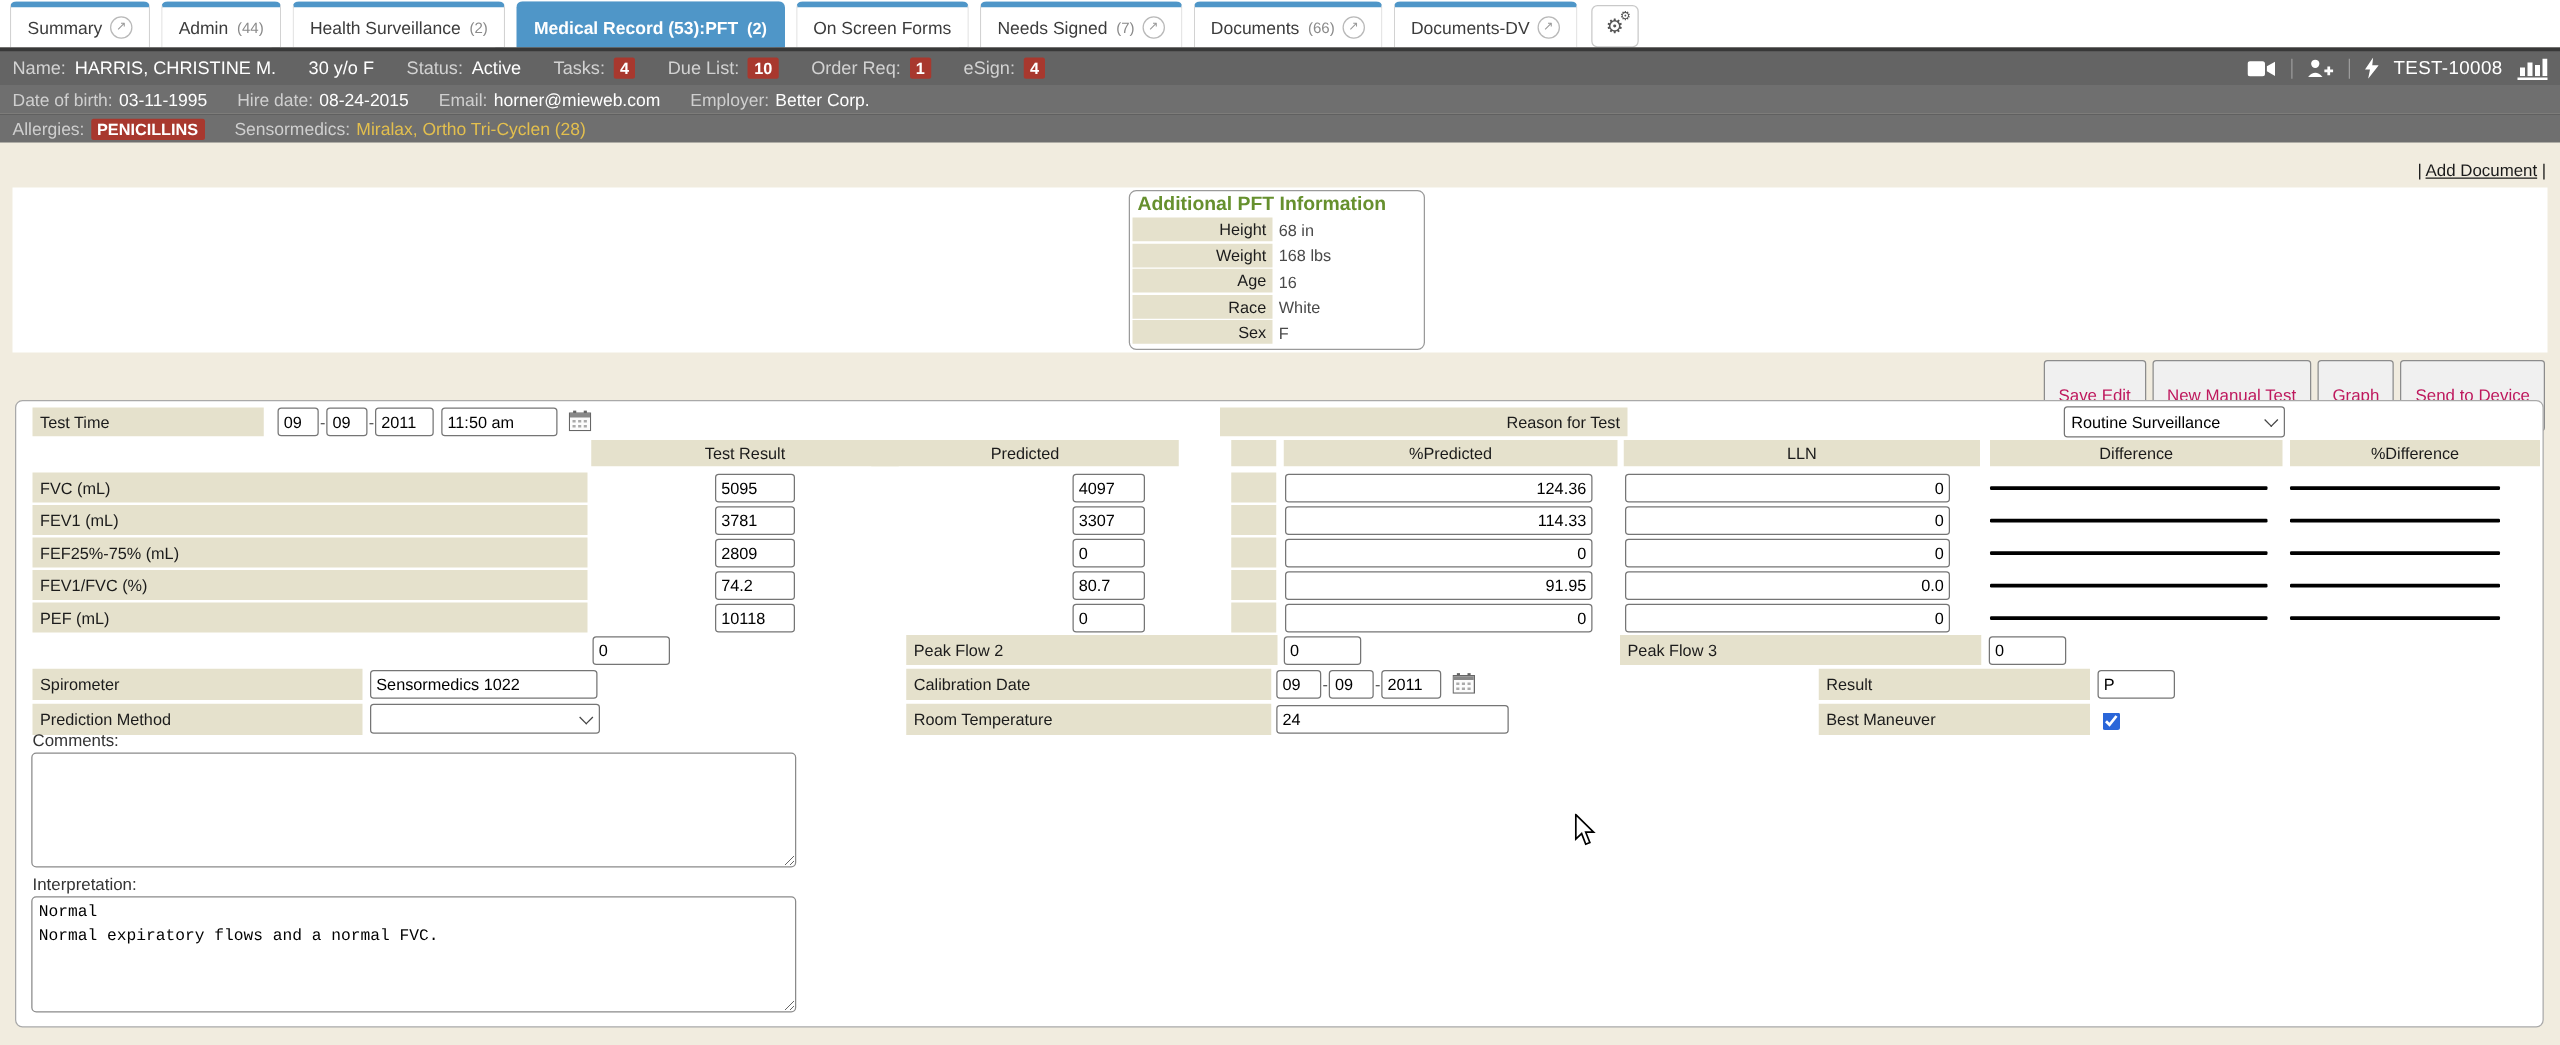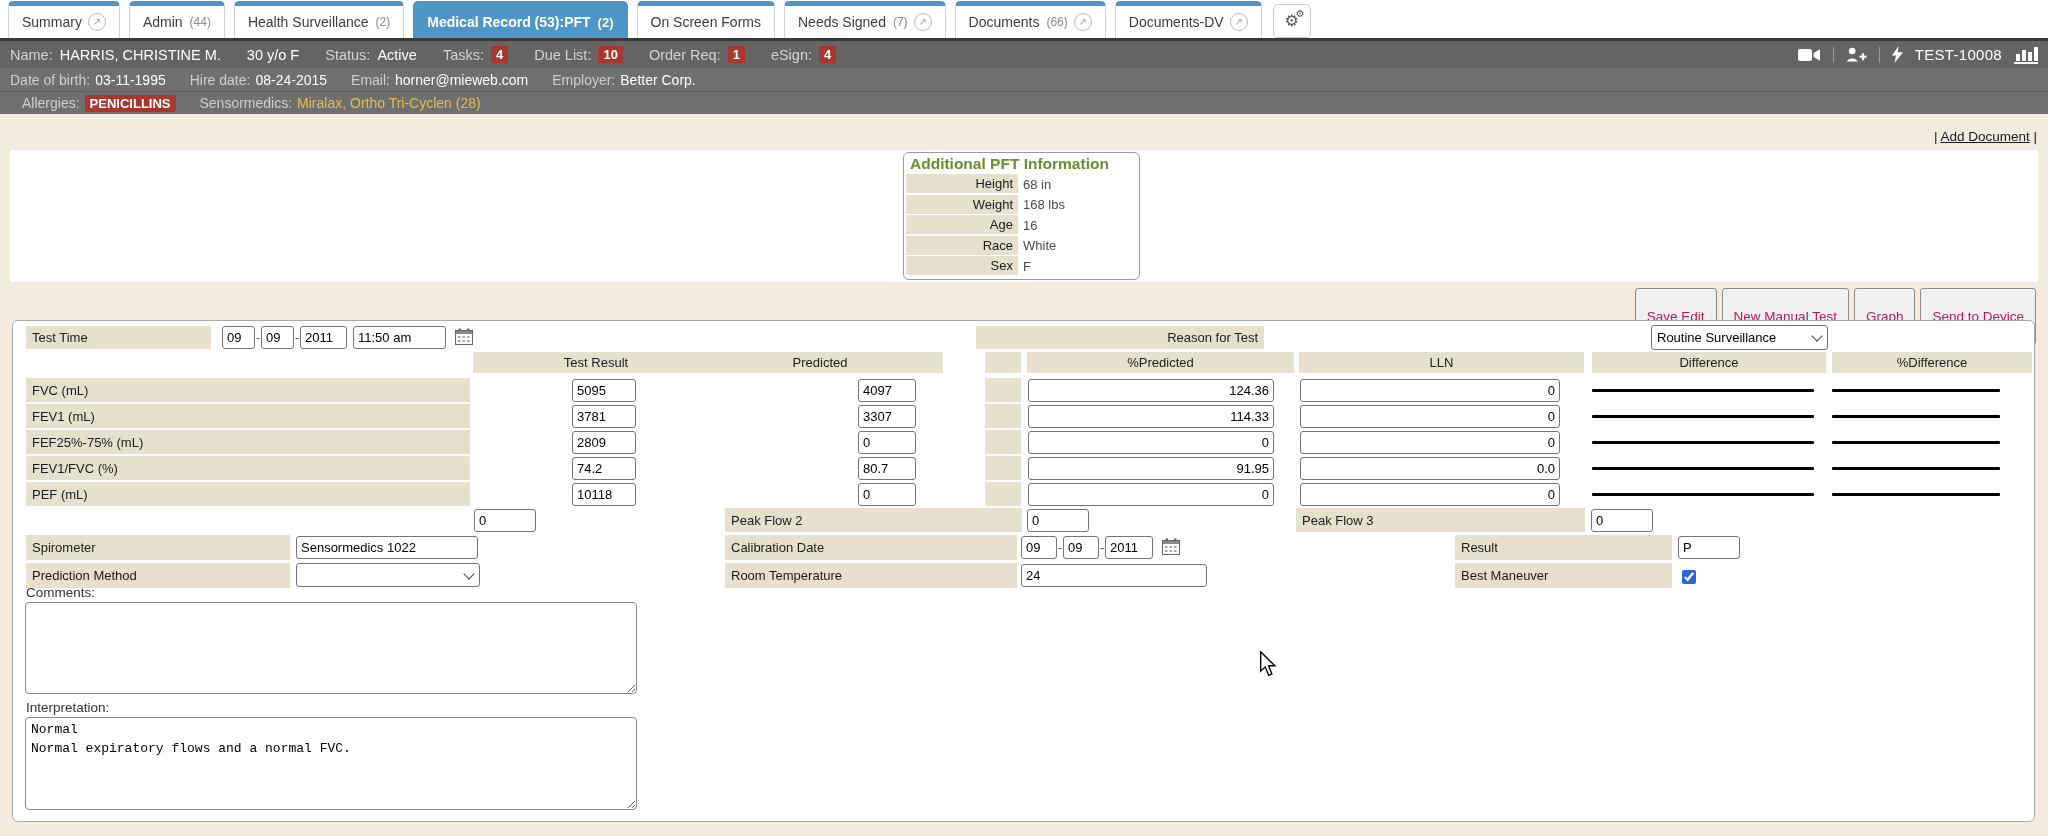--- a/index.html
+++ b/index.html
@@ -34,21 +34,21 @@
   .hdr-right{margin-left:auto;display:inline-flex;align-items:center;gap:12px;}
   .vsep{width:1px;height:16px;background:#9b9b9b;}
   .pid{font-size:15px;letter-spacing:.3px;}
   .chart-ico{border-bottom:2px solid #fff;padding-bottom:1px;display:inline-flex;}
   .infobar{position:absolute;left:0;top:68px;width:2048px;height:23px;background:#6f6f6f;
        display:flex;align-items:center;color:#fff;font-size:14px;padding:0 10px;box-sizing:border-box;}
   .infobar .lab,.allergybar .lab{color:#cfcfcf;margin-right:5px;}
   .ib-item{margin-right:24px;white-space:nowrap;display:inline-flex;align-items:center;}
   .allergybar{position:absolute;left:0;top:91px;width:2048px;height:23px;background:#6f6f6f;
        border-top:1px solid #606060;display:flex;align-items:center;color:#fff;font-size:14px;
-       padding:0 22px;box-sizing:border-box;}
+       padding:0 10px;box-sizing:border-box;}
   .med{color:#e3bf4e;}
   
   .adddoc{position:absolute;top:129px;right:11px;font-size:13.5px;color:#1a1a1a;}
   .adddoc a{color:#1a1a1a;text-decoration:underline;cursor:pointer;}
   .panel1{position:absolute;left:10px;top:150px;width:2028px;height:132px;background:#fff;}
   .pftbox{position:absolute;left:903px;top:152px;width:237px;height:128px;background:#fff;
        border:1px solid #9a9a9a;border-radius:6px;box-sizing:border-box;overflow:hidden;}
   .pfttitle{font-size:15.5px;font-weight:bold;color:#66902e;padding:2px 4px 1px 6px;white-space:nowrap;}
   .pftrow{display:flex;height:20.5px;align-items:center;font-size:13px;}
   .pftlab{width:112px;background:#e5e1cc;height:19px;display:flex;align-items:center;
@@ -268,21 +268,21 @@
           <rect x="3" y="8" width="2.5" height="2"></rect>
           <rect x="7.5" y="8" width="2.5" height="2"></rect>
           <rect x="12" y="8" width="2.5" height="2"></rect>
           <rect x="3" y="12" width="2.5" height="2"></rect>
           <rect x="7.5" y="12" width="2.5" height="2"></rect>
           <rect x="12" y="12" width="2.5" height="2"></rect>
         </g>
       </svg>
   </span>
 
-  <div class="cell r" style="left:976px;top:326px;width:288px;height:23px;">Reason for Test</div>
+  <div class="cell r" style="left:976px;top:326px;width:326px;height:23px;">Reason for Test</div>
   <div class="selwrap" style="left:1651px;top:325px;width:177px;">
     <select class="sel"><option>Routine Surveillance</option></select>
     <span class="chev"></span>
   </div>
 
   <div class="cell c" style="left:473px;top:352px;width:246px;height:21px;">Test Result</div>
   <div class="cell c" style="left:697px;top:352px;width:246px;height:21px;">Predicted</div>
   <div class="cell" style="left:985px;top:352px;width:36px;height:21px;"></div>
   <div class="cell c" style="left:1027px;top:352px;width:267px;height:21px;">%Predicted</div>
   <div class="cell c" style="left:1299px;top:352px;width:285px;height:21px;">LLN</div>

